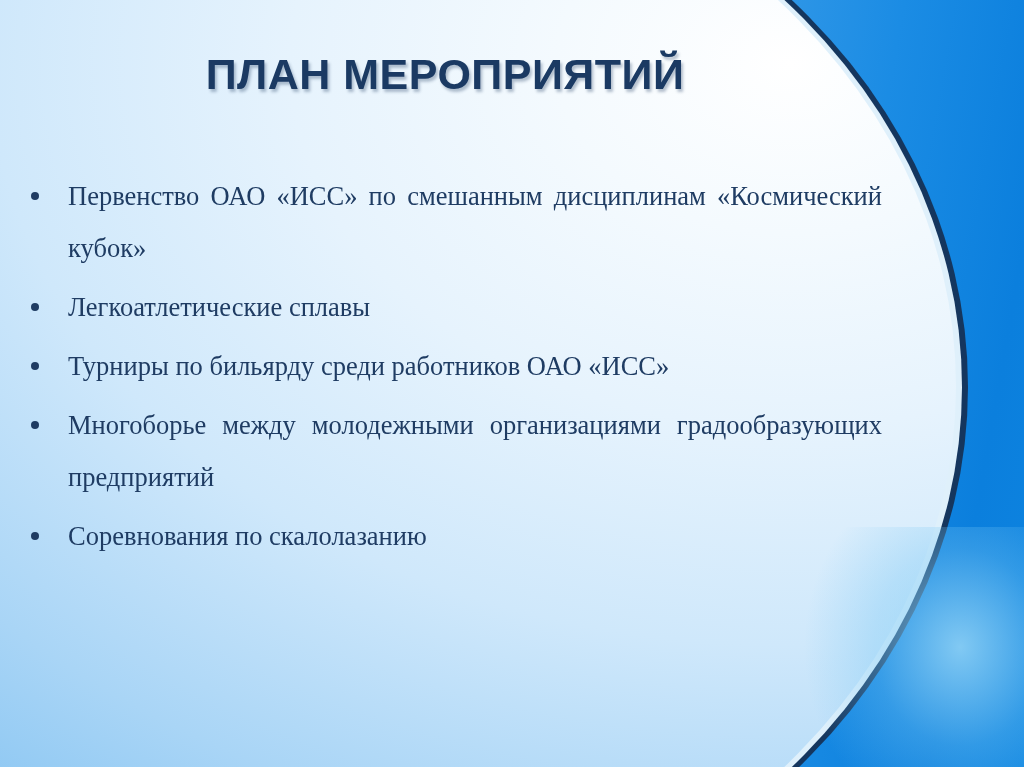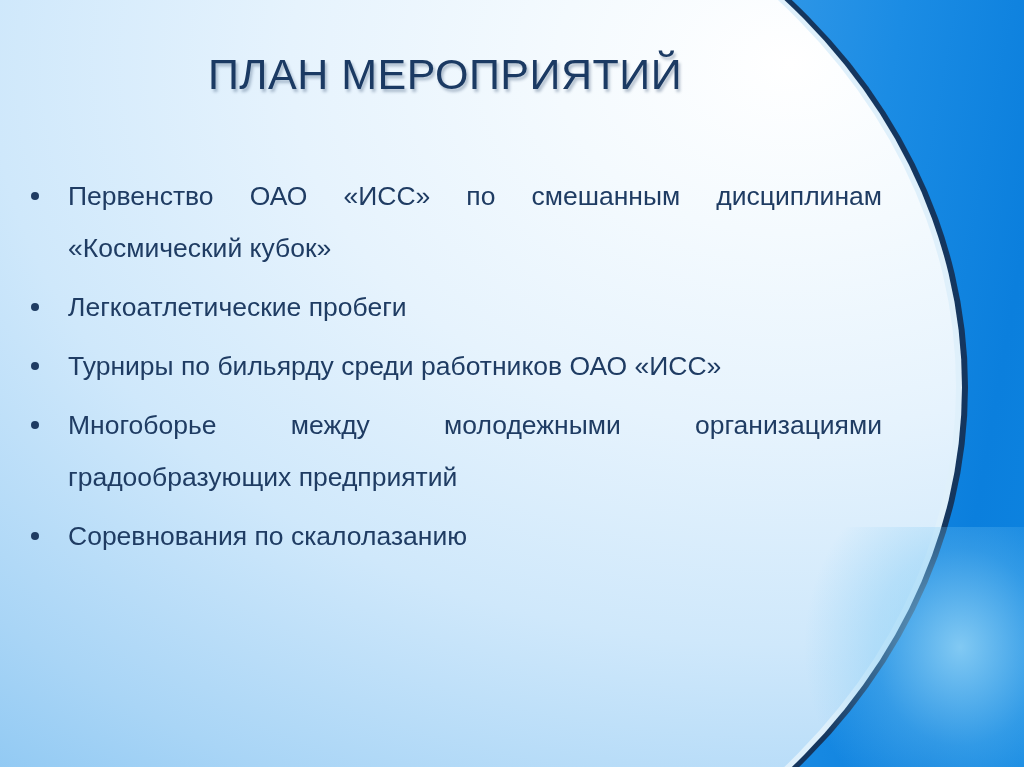--- a/index.html
+++ b/index.html
@@ -121,21 +121,21 @@
     height: 767px;
   }
 
   #slide-title {
     position: absolute;
     left: 0;
     top: 50px;
     width: 890px;
     text-align: center;
     font-size: 43px;
-    font-weight: normal;
+    font-weight: bold;
     letter-spacing: 0.5px;
     color: #1b3a63;
     text-shadow: 2px 3px 3px rgba(20,50,90,0.30);
     white-space: nowrap;
   }
 
   #bullet-list {
     position: absolute;
     left: 26px;
     top: 170px;
@@ -147,20 +147,21 @@
 
   .bullet-item {
     position: relative;
     padding-left: 42px;
     margin: 0 0 7px 0;
     color: #1f3c63;
     font-size: 26.5px;
     line-height: 52px;
     width: 856px;
     box-sizing: border-box;
+    font-family: Liberation Serif, serif;
   }
 
   .bullet-item.justify {
     text-align: justify;
     text-align-last: left;
   }
 
   .bullet-dot {
     position: absolute;
     left: 5px;
@@ -195,21 +196,21 @@
 
       <li class="bullet-item justify">
         <span class="bullet-dot"></span>
         <span class="bullet-text">Первенство ОАО «ИСС» по смешанным дисциплинам «Космический кубок»</span>
       </li>
 
 
 
       <li class="bullet-item">
         <span class="bullet-dot"></span>
-        <span class="bullet-text">Легкоатлетические пробеги</span>
+        <span class="bullet-text">Легкоатлетические сплавы</span>
       </li>
 
       <li class="bullet-item">
         <span class="bullet-dot"></span>
         <span class="bullet-text">Турниры по бильярду среди работников ОАО «ИСС»</span>
       </li>
 
       <li class="bullet-item justify">
         <span class="bullet-dot"></span>
         <span class="bullet-text">Многоборье между молодежными организациями градообразующих предприятий</span>

